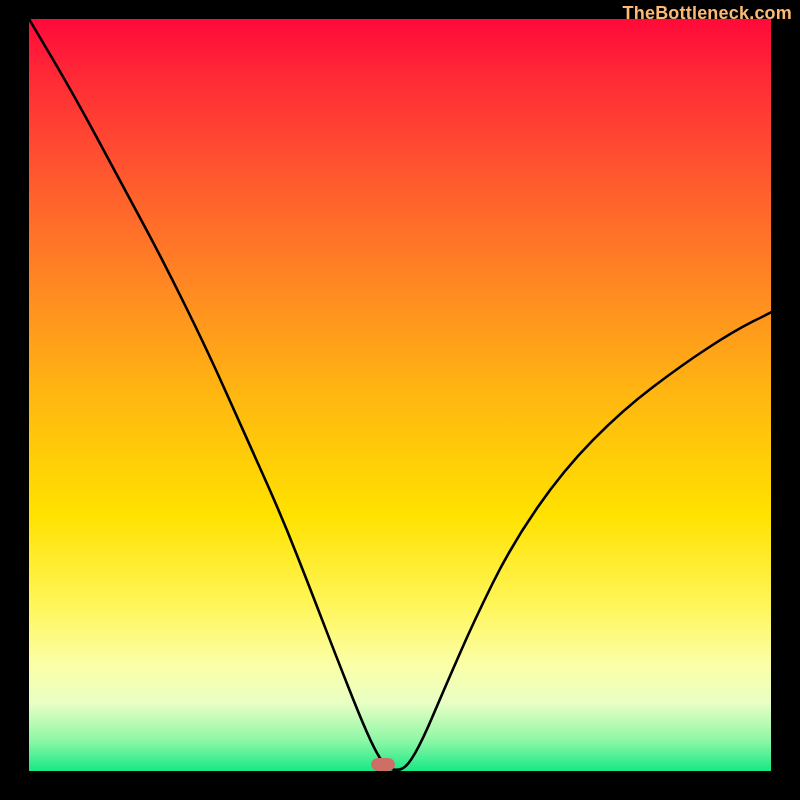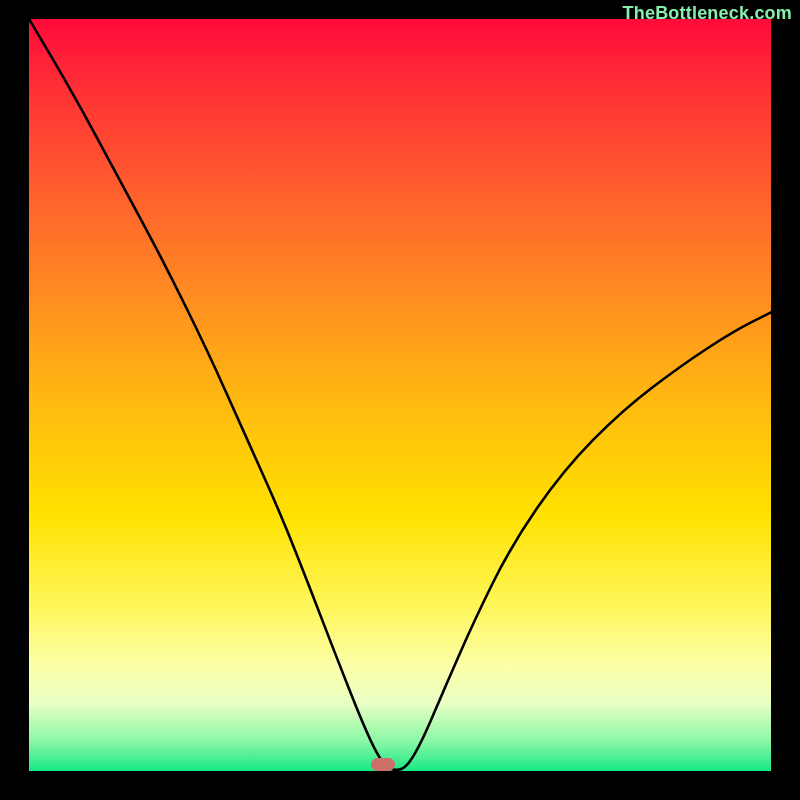--- a/index.html
+++ b/index.html
@@ -45,21 +45,21 @@
       #17e886 100%
     );
   }
   .watermark {
     position: absolute;
     top: 3px;
     right: 8px;
     font-family: Arial, Helvetica, sans-serif;
     font-size: 18px;
     font-weight: 600;
-    color: #86efac;
+    color: #fdba74;
     letter-spacing: 0.2px;
   }
   svg.curve {
     position: absolute;
     left: 0;
     top: 0;
     width: 100%;
     height: 100%;
   }
   .marker {

